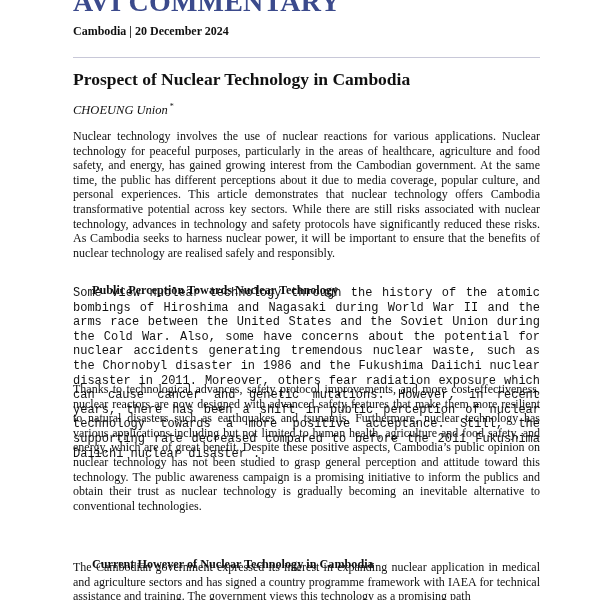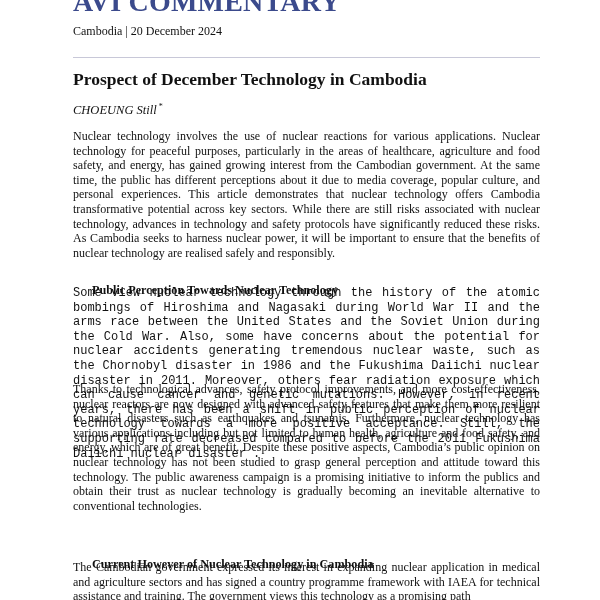--- a/index.html
+++ b/index.html
@@ -24,21 +24,21 @@
       font-size: 28px;
       line-height: 30px;
       color: #3b4a8c;
       letter-spacing: 0.2px;
       white-space: nowrap;
     }
     .dateline {
       position: absolute;
       left: 73px;
       top: 24px;
-      font-weight: normal;
+      font-weight: bold;
       font-size: 12px;
       line-height: 14px;
       white-space: nowrap;
     }
     .divider {
       position: absolute;
       left: 73px;
       top: 57px;
       width: 467px;
       height: 0;
@@ -93,23 +93,23 @@
     #h2 { top: 540px; }
     #p4 { top: 560px; }
   </style>
 </head>
 <body>
 
 <div class="brand" style="color: rgb(59, 74, 140);">AVI COMMENTARY</div>
 <div class="dateline">Cambodia | 20 December 2024</div>
 <div class="divider"></div>
 
-<h1 class="title" style="margin:0;">Prospect of December Technology in Cambodia</h1>
+<h1 class="title" style="margin:0;">Prospect of Nuclear Technology in Cambodia</h1>
 <div class="author">
-  <span>CHOEUNG Still</span><sup>*</sup>
+  <span>CHOEUNG Union</span><sup>*</sup>
 </div>
 
 <p id="p1" class="para">Nuclear technology involves the use of nuclear reactions for various applications. Nuclear technology for peaceful purposes, particularly in the areas of healthcare, agriculture and food safety, and energy, has gained growing interest from the Cambodian government. At the same time, the public has different perceptions about it due to media coverage, popular culture, and personal experiences. This article demonstrates that nuclear technology offers Cambodia transformative potential across key sectors. While there are still risks associated with nuclear technology, advances in technology and safety protocols have significantly reduced these risks. As Cambodia seeks to harness nuclear power, it will be important to ensure that the benefits of nuclear technology are realised safely and responsibly.</p>
 
 <h2 id="h1" class="heading">Public Perception Towards Nuclear Technology</h2>
 <p id="p2" class="para">Some view nuclear technology through the history of the atomic bombings of Hiroshima and Nagasaki during World War II and the arms race between the United States and the Soviet Union during the Cold War. Also, some have concerns about the potential for nuclear accidents generating tremendous nuclear waste, such as the Chornobyl disaster in 1986 and the Fukushima Daiichi nuclear disaster in 2011. Moreover, others fear radiation exposure which can cause cancer and genetic mutations. However, in recent years, there has been a shift in public perception of nuclear technology towards a more positive acceptance. Still,  the supporting rate decreased compared to before the 2011 Fukushima Daiichi nuclear disaster .</p>
 <p id="p3" class="para">Thanks to technological advances, safety protocol improvements, and more cost-effectiveness, nuclear reactors are now designed with advanced safety features that make them more resilient to natural disasters such as earthquakes and tsunamis. Furthermore, nuclear technology has various applications including but not limited to human health, agriculture and food safety, and energy, which are of great benefit. Despite these positive aspects, Cambodia’s public opinion on nuclear technology has not been studied to grasp general perception and attitude toward this technology. The public awareness campaign is a promising initiative to inform the publics and obtain their trust as nuclear technology is gradually becoming an inevitable alternative to conventional technologies.</p>
 
 <h2 id="h2" class="heading">Current However of Nuclear Technology in Cambodia</h2>
 <p id="p4" class="para">The Cambodian government expressed its interest in expanding nuclear application in medical and agriculture sectors and has signed a country programme framework with IAEA for technical assistance and training. The government views this technology as a promising path</p>

